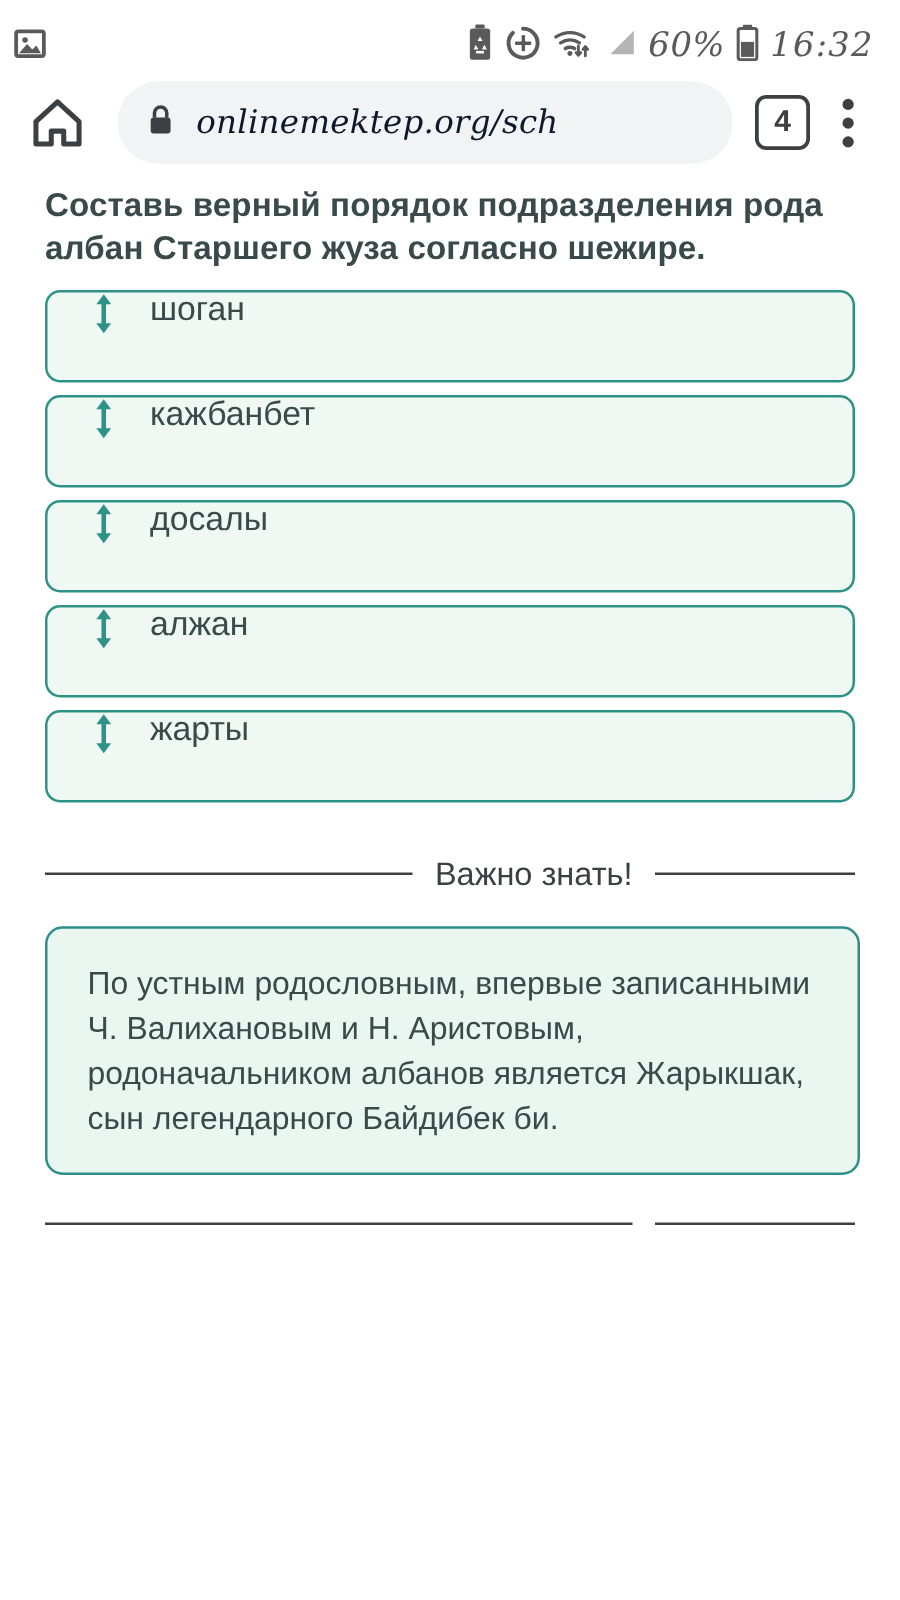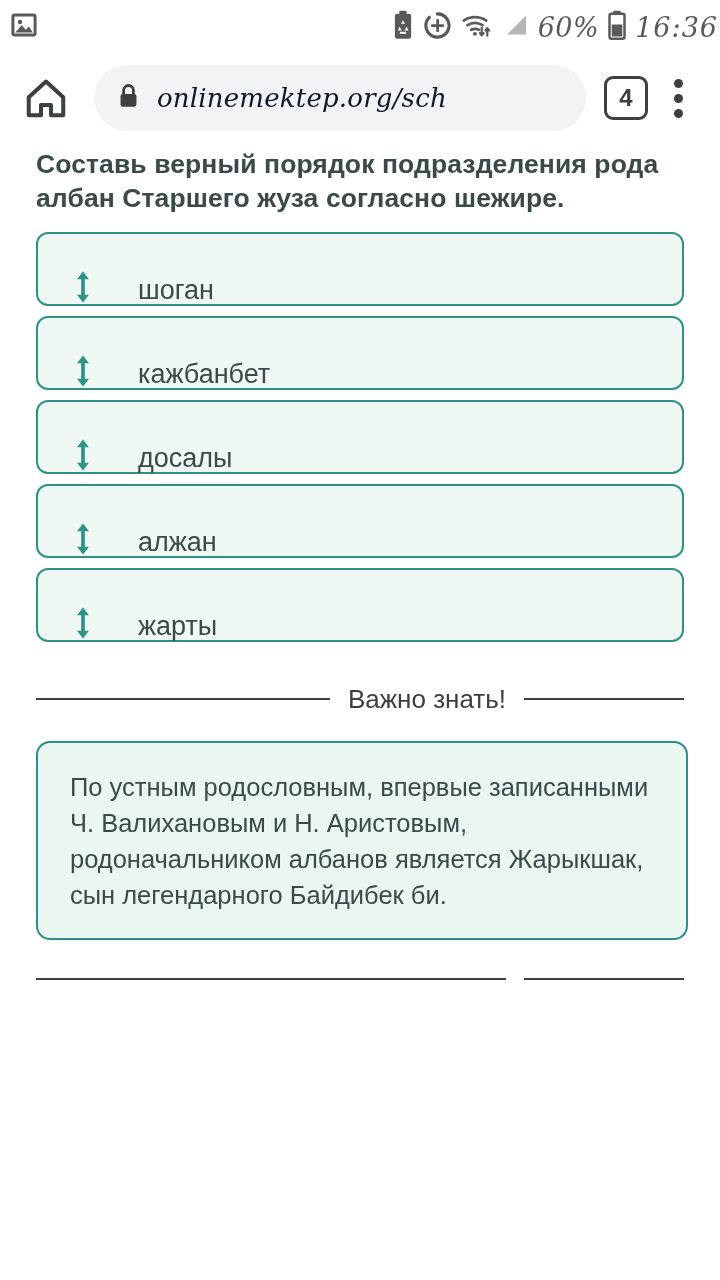--- a/index.html
+++ b/index.html
@@ -7,22 +7,22 @@
     width: 720px; height: 1280px;
     background: #ffffff;
     font-family: "Liberation Sans", sans-serif;
     overflow: hidden;
   }
 
   
   .statusbar {
     height: 54px;
     display: flex;
-    align-items: center;
-    padding: 0 2px 0 10px;
+    align-items: flex-end;
+    padding: 0 21px 0 10px;
     background: #ffffff;
   }
   .sb-left { display: flex; align-items: center; gap: 8px; }
   .sb-spacer { flex: 1 1 auto; }
   .sb-right { display: flex; align-items: center; gap: 9px; }
   .sb-icon { display: block; }
   .sb-text {
     font-family: "DejaVu Serif", serif;
     font-style: italic;
     font-size: 27px;
@@ -108,24 +108,24 @@
     letter-spacing: 0.1px;
   }
 
   .order-list { margin-top: 16px; }
   .order-item {
     height: 74px;
     border: 2px solid #2e9287;
     border-radius: 12px;
     background: #eff8f3;
     display: flex;
-    align-items: flex-end;
+    align-items: flex-start;
     padding-left: 36px;
     margin-bottom: 10px;
-    gap: 46px;
+    gap: 28px;
   }
   .drag-icon { width: 18px; height: 34px; flex: 0 0 auto; display:block; }
   .order-label {
     font-size: 27px;
     color: #3a4a4a;
     line-height: 1;
   }
 
   .section-divider {
     display: flex;
@@ -216,21 +216,21 @@
     <span class="sb-text">60%</span>
 
     <span class="sb-icon">
       <svg width="18" height="30" viewBox="0 0 14 24">
         <rect x="4" y="0.6" width="6" height="2.4" rx="0.8" fill="#5a5a5a"></rect>
         <rect x="1" y="3" width="12" height="20" rx="1.6" fill="none" stroke="#5a5a5a" stroke-width="2"></rect>
         <rect x="2.8" y="11.6" width="8.4" height="9.6" fill="#5a5a5a"></rect>
       </svg>
     </span>
 
-    <span class="sb-clock">16:36</span>
+    <span class="sb-clock">16:32</span>
   </div>
 </div>
 
 <div class="browserbar">
   <div class="home-btn">
     <svg width="46" height="46" viewBox="0 0 24 24">
       <path d="M12 3.4 L21 11.6 V21 H14.6 V15.6 H9.4 V21 H3 V11.6 Z" fill="none" stroke="#3c4043" stroke-width="2.1" stroke-linejoin="round"></path>
     </svg>
   </div>
 

